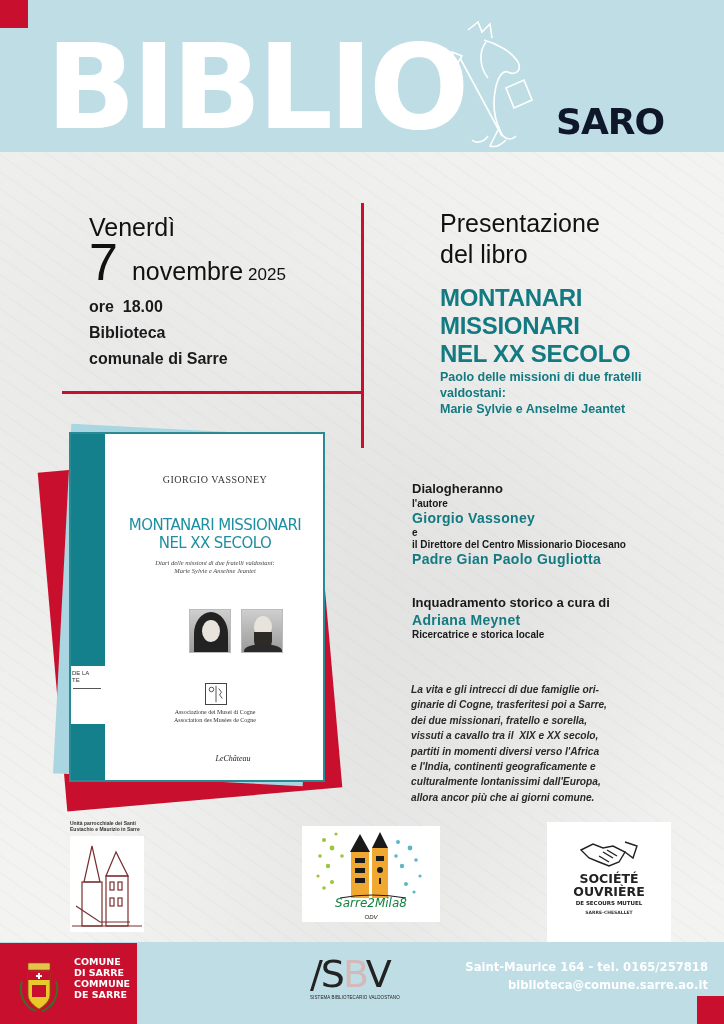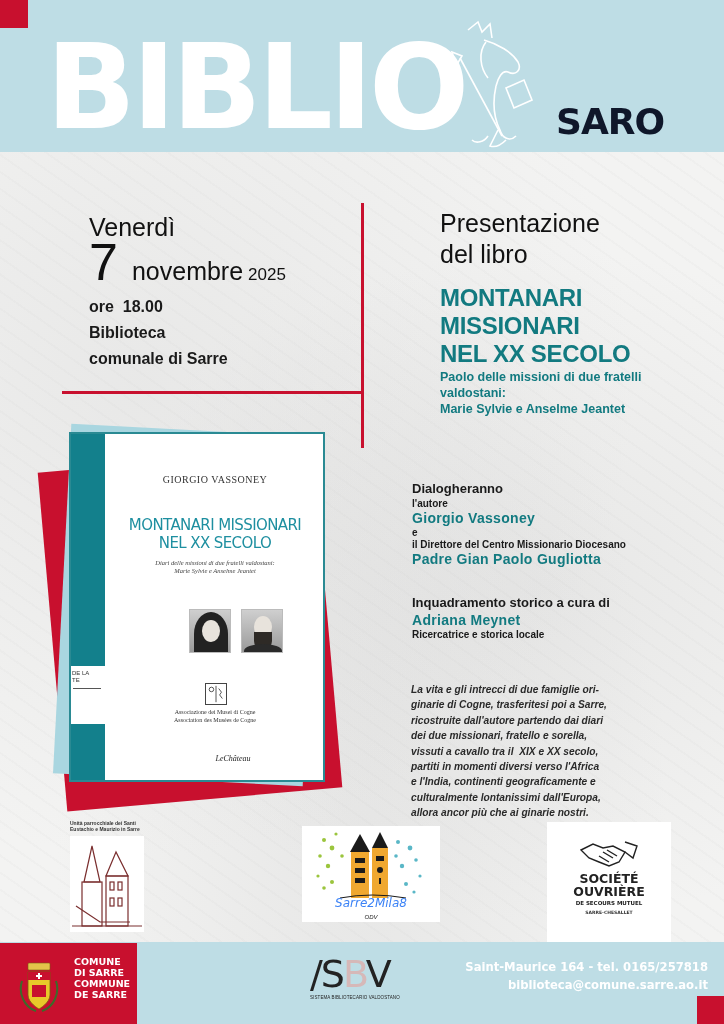--- a/index.html
+++ b/index.html
@@ -93,21 +93,21 @@
   .photo .shoulders { position: absolute; left: 2px; top: 34px; width: 38px; height: 14px; background: #2a2a2a; border-radius: 50% 50% 0 0; }
   .assoc-logo { position: absolute; left: 134px; top: 249px; width: 22px; height: 22px; border: 1px solid #444; }
   .assoc-text { position: absolute; left: 34px; width: 220px; top: 275px; text-align: center; font-family: "Liberation Serif", serif; font-size: 6px; line-height: 7.5px; color: #333; }
   .publisher { position: absolute; left: 34px; width: 256px; top: 320px; text-align: center; font-family: "Liberation Serif", serif; font-style: italic; font-size: 8px; color: #222; }
 
   
   .sponsor-parish { position: absolute; left: 70px; top: 820px; width: 76px; height: 112px; }
   .parish-caption { font-size: 5px; font-weight: bold; line-height: 6px; color: #333; }
   .parish-drawing { margin-top: 4px; width: 74px; height: 96px; background: #fff; position: relative; }
   .sponsor-sarre2mila8 { position: absolute; left: 302px; top: 826px; width: 138px; height: 96px; background: #fff; }
-  .s2m-label { position: absolute; left: 0; bottom: 12px; width: 100%; text-align: center; font-family: "DejaVu Sans", sans-serif; font-style: italic; font-size: 12px; color: #3b82f6; }
+  .s2m-label { position: absolute; left: 0; bottom: 12px; width: 100%; text-align: center; font-family: "DejaVu Sans", sans-serif; font-style: italic; font-size: 12px; color: #15803d; }
   .s2m-odv { position: absolute; left: 0; bottom: 2px; width: 100%; text-align: center; font-size: 6px; font-style: italic; color: #222; }
   .sponsor-soc { position: absolute; left: 547px; top: 822px; width: 124px; height: 126px; background: #fff; }
   .soc-title { position: absolute; left: 0; top: 50px; width: 100%; text-align: center; font-family: "DejaVu Sans", sans-serif; font-weight: bold; font-size: 12.5px; line-height: 13px; color: #222; }
   .soc-sub { position: absolute; left: 0; top: 78px; width: 100%; text-align: center; font-family: "DejaVu Sans", sans-serif; font-weight: bold; font-size: 5.5px; color: #222; }
   .soc-loc { position: absolute; left: 0; top: 88px; width: 100%; text-align: center; font-family: "DejaVu Sans", sans-serif; font-weight: bold; font-size: 4.5px; color: #333; }
 
   
   .footer { position: absolute; left: 0; top: 942px; width: 724px; height: 82px; background: #bedde5; }
   .comune-box { position: absolute; left: 0; top: 943px; width: 137px; height: 81px; background: #c8102e; }
   .crest { position: absolute; left: 18px; top: 18px; width: 42px; height: 52px; }
@@ -180,27 +180,26 @@
   <div class="sp-name">Padre Gian Paolo Gugliotta</div>
   <div class="gap"></div>
   <div class="sp-head">Inquadramento storico a cura di</div>
   <div class="sp-name">Adriana Meynet</div>
   <div class="sp-small">Ricercatrice e storica locale</div>
 </div>
 
 <div class="blurb">
   <div>La vita e gli intrecci di due famiglie ori-</div>
   <div>ginarie di Cogne, trasferitesi poi a Sarre,</div>
-  <div>ricostruite dall'autore partendo dai diari</div>
   <div>dei due missionari, fratello e sorella,</div>
   <div style="white-space:pre;">vissuti a cavallo tra il  XIX e XX secolo,</div>
   <div>partiti in momenti diversi verso l'Africa</div>
   <div>e l'India, continenti geograficamente e</div>
   <div>culturalmente lontanissimi dall'Europa,</div>
-  <div>allora ancor più che ai ginarie nostri.</div>
+  <div>allora ancor più che ai giorni comune.</div>
 </div>
 
 <div class="book-wrap">
   <div class="sheet-red"></div>
   <div class="sheet-blue"></div>
   <div class="cover">
     <div class="spine"></div>
     <div class="spine-gap"></div>
     <div class="spine-text">
       <div>DE LA</div>

